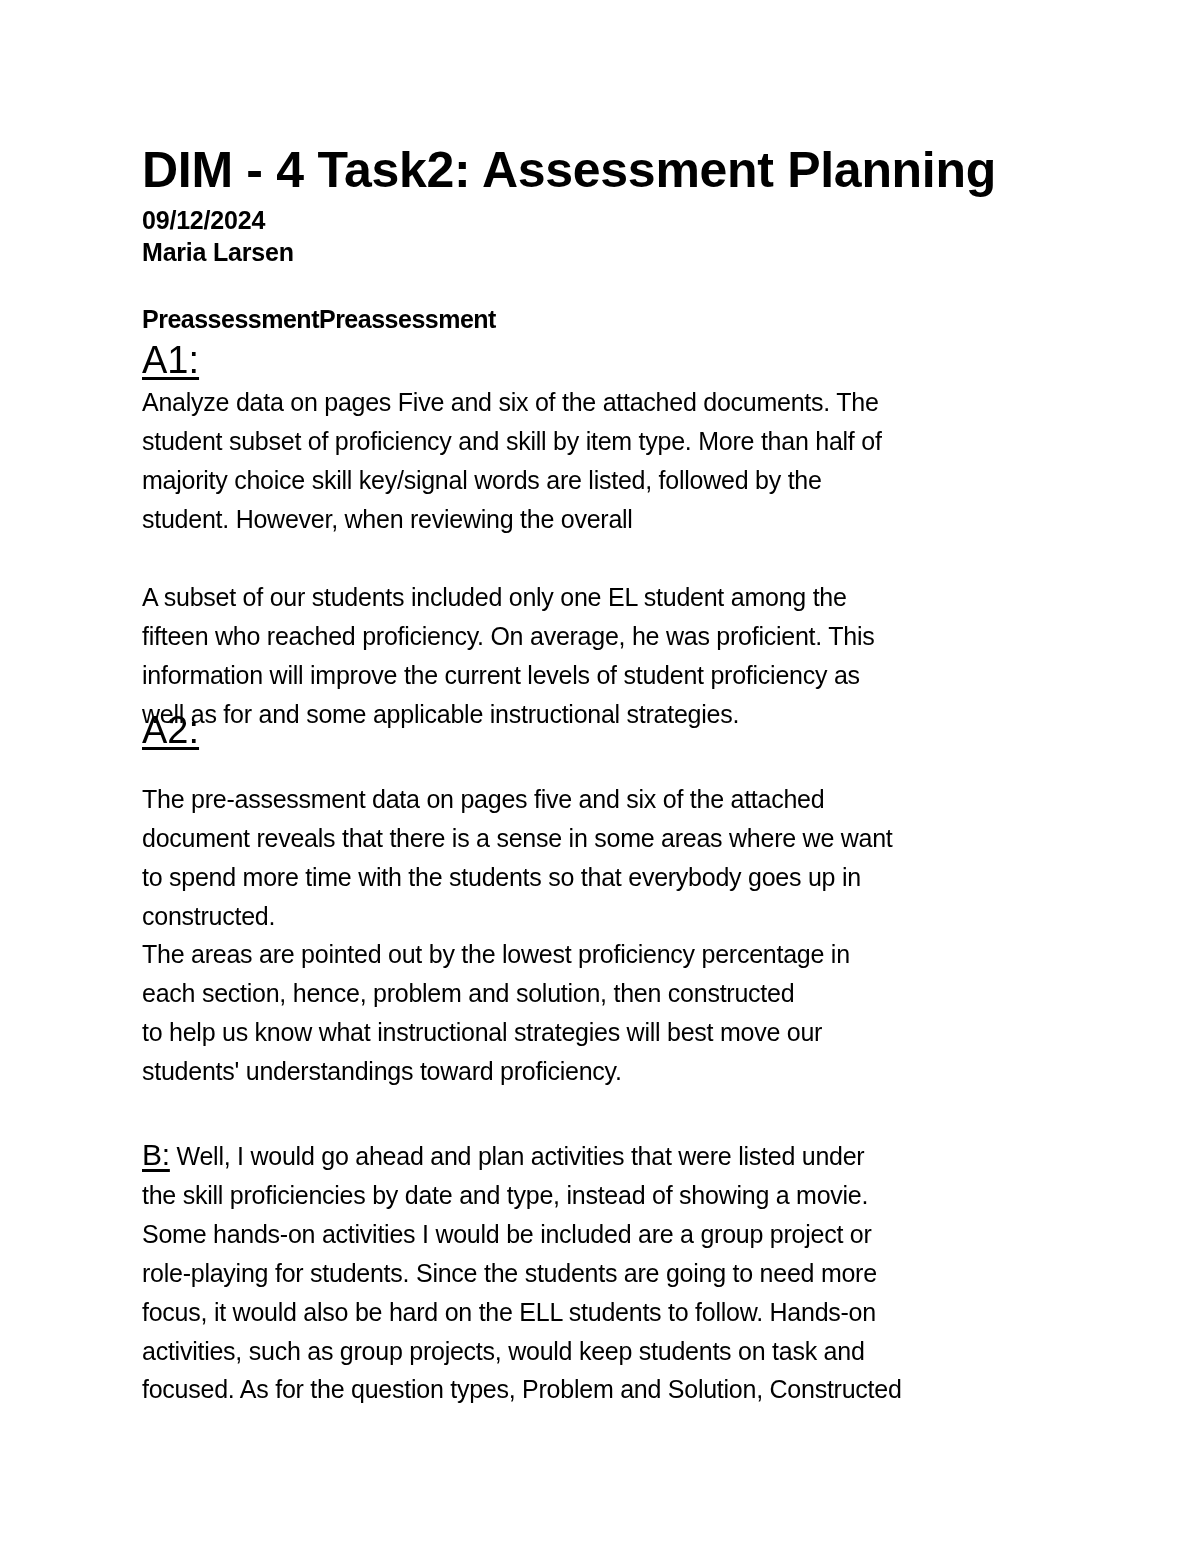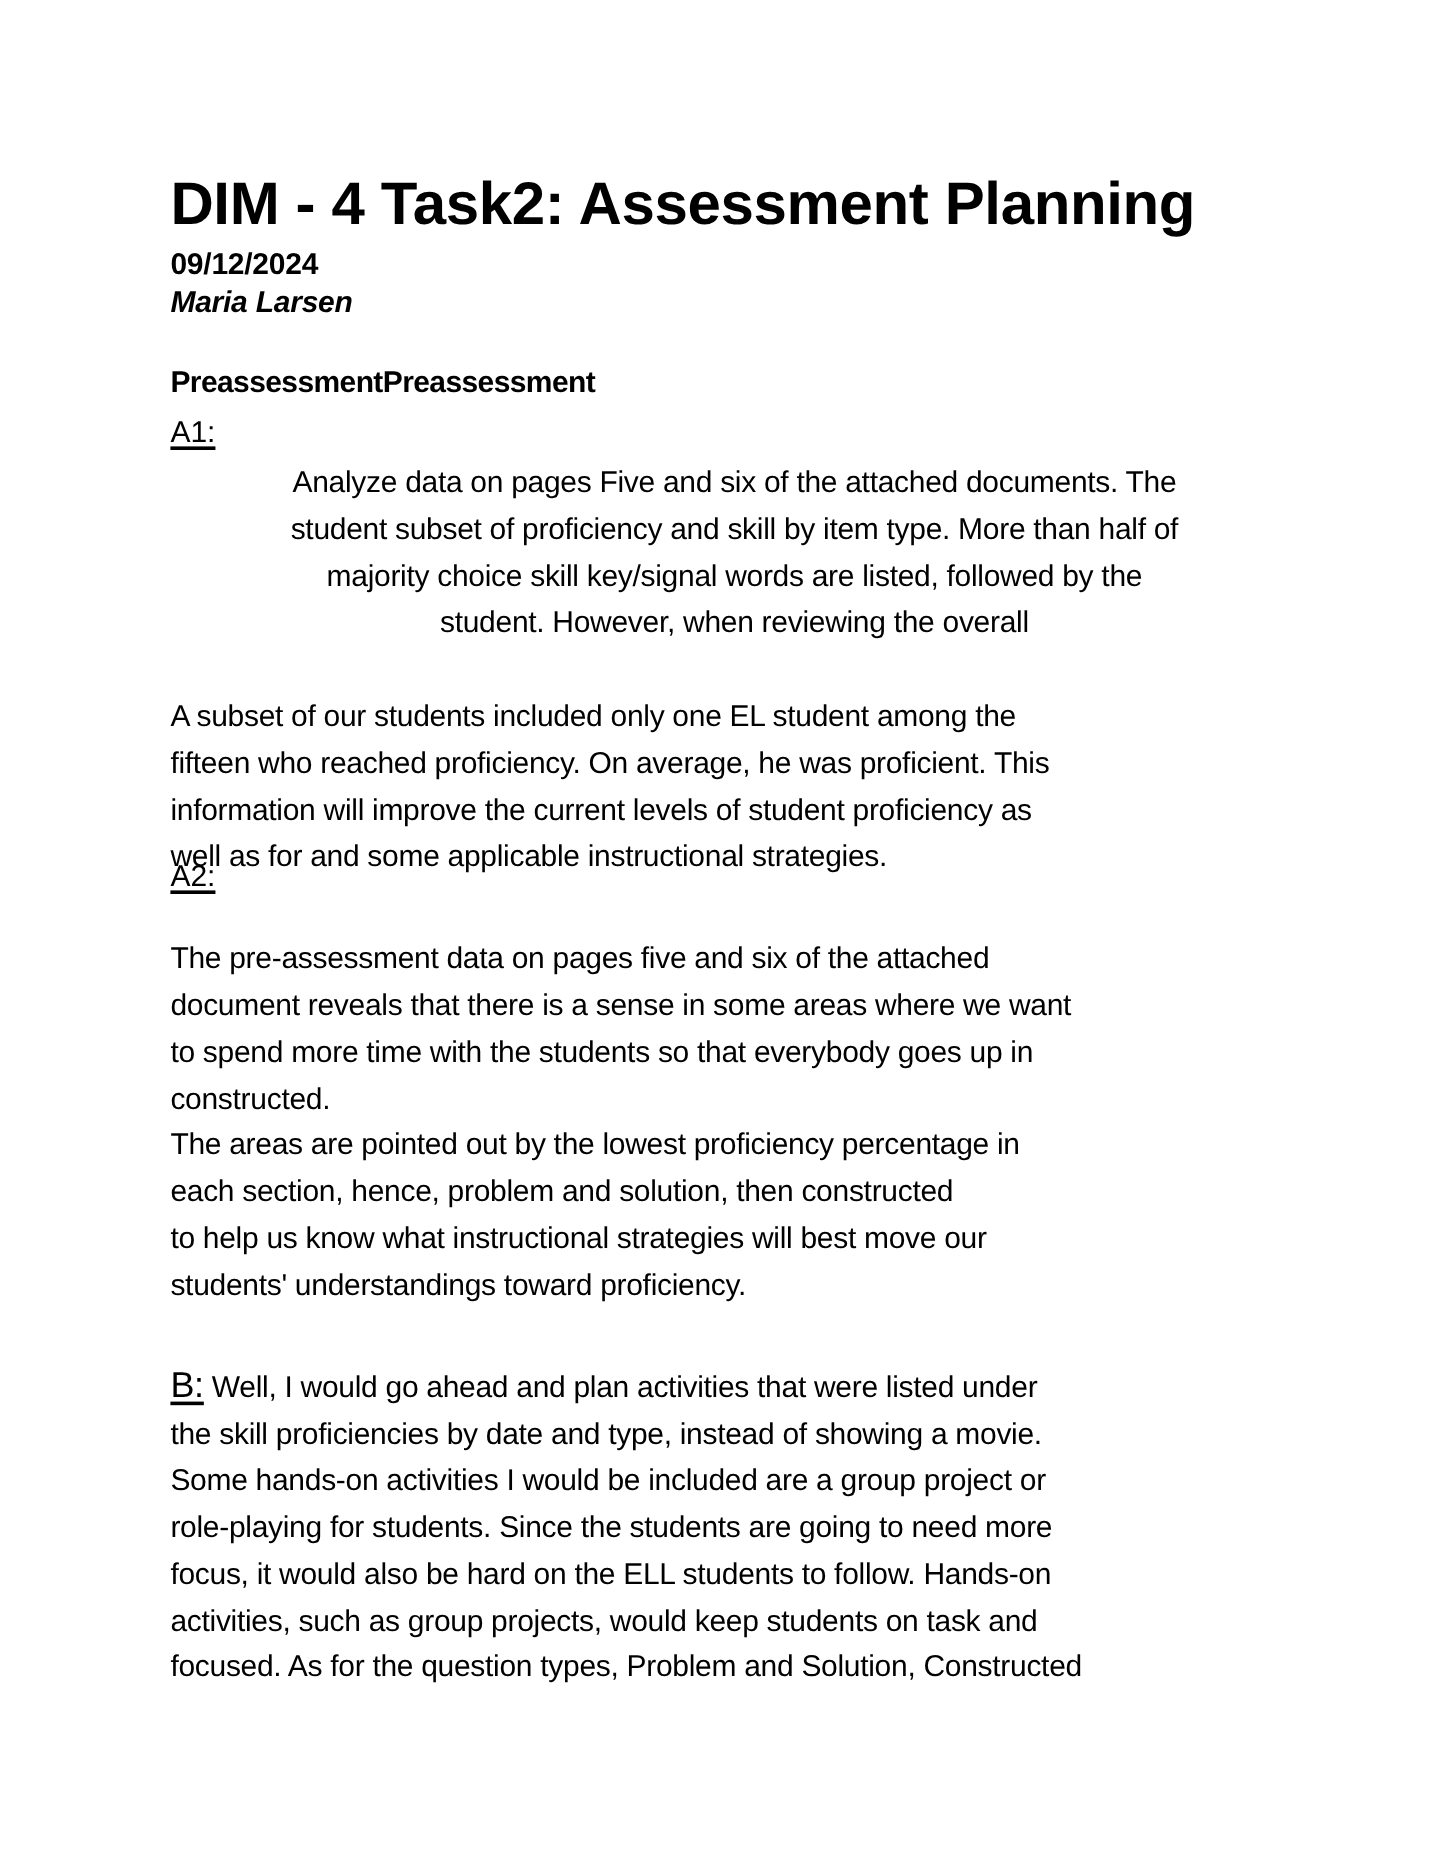--- a/index.html
+++ b/index.html
@@ -36,36 +36,36 @@
     .meta {
       position: absolute;
       left: 142px;
       font-size: 25px;
       font-weight: bold;
       white-space: nowrap;
       line-height: 24px;
       letter-spacing: -0.2px;
     }
     .meta.date { top: 208px; }
-    .meta.author { top: 240px; font-style: italic; }
+    .meta.author { top: 240px; }
     .section-heading {
       position: absolute;
       left: 142px;
       top: 303px;
       font-size: 25px;
       font-weight: bold;
       white-space: nowrap;
       line-height: 32px;
       letter-spacing: -0.5px;
       margin: 0;
     }
     .label-heading {
       position: absolute;
       left: 142px;
-      font-size: 25px;
+      font-size: 38px;
       font-weight: normal;
       text-decoration: underline;
       text-decoration-thickness: 3px;
       text-underline-offset: 4px;
       white-space: nowrap;
       line-height: 36px;
       margin: 0;
     }
     .label-heading.a1 { top: 342px; }
     .label-heading.a2 { top: 712px; }
@@ -75,21 +75,21 @@
       width: 940px;
       font-size: 25px;
       line-height: 38.9px;
       letter-spacing: -0.25px;
       margin: 0;
     }
     .para .ln {
       display: block;
       white-space: nowrap;
     }
-    .p-a1-1 { top: 383px; text-align: center; }
+    .p-a1-1 { top: 383px; }
     .p-a1-2 { top: 578px; }
     .p-a2-1 { top: 780px; }
     .p-a2-2 { top: 935px; }
     .p-b { top: 1136px; }
     .inline-label {
       font-size: 30px;
       text-decoration: underline;
       text-decoration-thickness: 3px;
       text-underline-offset: 4px;
     }

